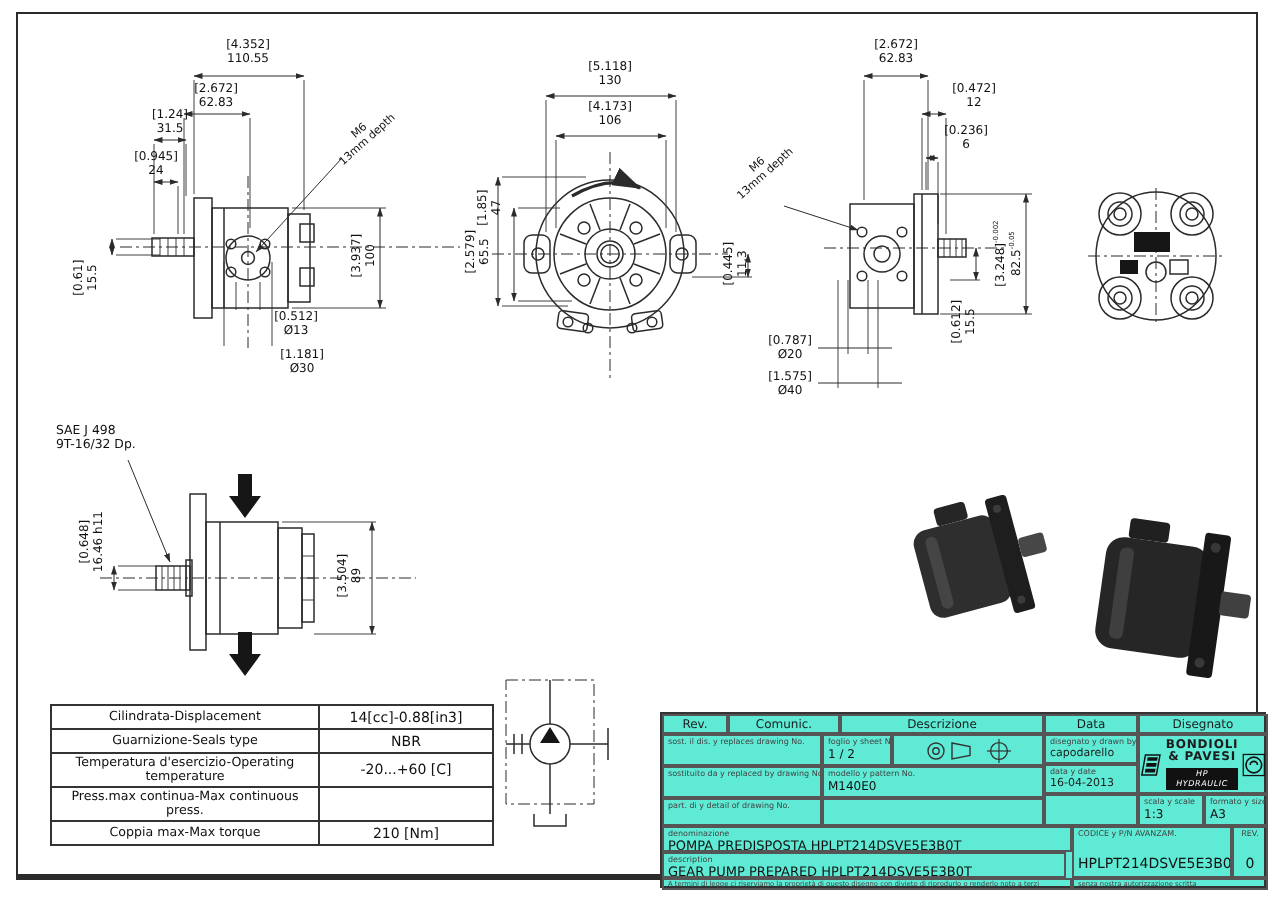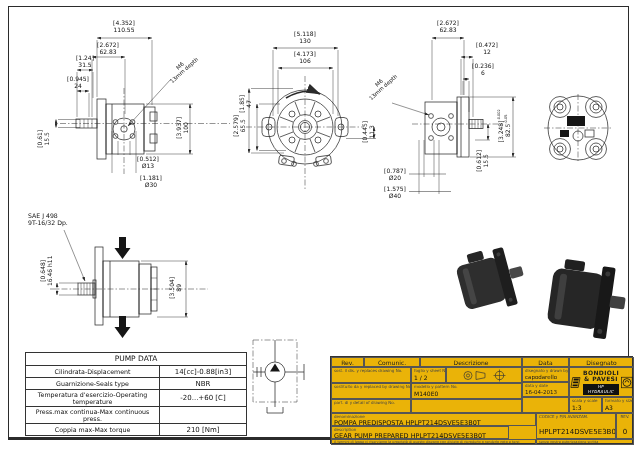--- a/index.html
+++ b/index.html
@@ -26,21 +26,21 @@
           background:#fff;font-size:6.3px;color:#111;box-sizing:border-box}
   .pt-title{text-align:center;border-bottom:1px solid #333;font-size:7.5px;padding:1px 0 2px}
   .pt-row{display:flex;border-bottom:1px solid #333;min-height:11px}
   .pt-row:last-child{border-bottom:none}
   .pt-l{width:134px;border-right:1px solid #333;display:flex;align-items:center;
         justify-content:center;text-align:center;padding:1px 3px;box-sizing:border-box;line-height:7px}
   .pt-v{flex:1;display:flex;align-items:center;justify-content:center;
         font-size:7px;padding:1px 1px;box-sizing:border-box}
   
   .tblock{position:absolute;left:330px;top:356px;width:303px;height:88px;border:1px solid #333;
-          box-sizing:border-box;background:#eab308}
+          box-sizing:border-box;background:#5eead4}
   .c{position:absolute;border:.7px solid #555;box-sizing:border-box;overflow:hidden;padding:1px 2px}
   .hcell{font-size:6px;display:flex;align-items:center;justify-content:center;padding:0}
   .micro{font-size:4px;line-height:4.6px;color:#444;white-space:nowrap}
   .val6{font-size:6px;line-height:7px;color:#111}
   .val7{font-size:7px;line-height:8px;color:#111}
   .desc{font-size:6.5px;line-height:7px;color:#111;white-space:nowrap}
   .logo-wrap{display:flex;align-items:center;justify-content:center;gap:2px;height:100%}
   .logo-l1{font-size:6px;font-weight:bold;line-height:6.5px;letter-spacing:.4px;text-align:center}
   .logo-banner{background:#111;color:#fff;font-size:4px;font-style:italic;text-align:center;
                padding:0 2px;line-height:5.5px;margin-top:1px;letter-spacing:.3px}
@@ -381,21 +381,20 @@
     <span>[0.648]</span>
     <span>16.46 h11</span>
     </div>
   <div class="dim rot" style="left:146px;top:281px">
     <span>[3.504]</span>
     <span>89</span>
     </div>
 </div>
 
 <div class="ptable">
-  <div class="pt-title">PUMP DATA</div>
   <div class="pt-row">
     <div class="pt-l">Cilindrata-Displacement</div>
     <div class="pt-v">14[cc]-0.88[in3]</div>
     </div>
   <div class="pt-row">
     <div class="pt-l">Guarnizione-Seals type</div>
     <div class="pt-v">NBR</div>
     </div>
   <div class="pt-row">
     <div class="pt-l">Temperatura d'esercizio-Operating temperature</div>
@@ -484,21 +483,21 @@
     </div>
   <div class="c" style="left:271px;top:40px;width:32px;height:16px">
     <div class="micro">formato y size</div>
     <div class="val6">A3</div>
     </div>
 
   <div class="c" style="left:0;top:56px;width:205px;height:13px">
     <div class="micro">denominazione</div>
     <div class="desc">POMPA PREDISPOSTA HPLPT214DSVE5E3B0T</div>
     </div>
-  <div class="c" style="left:0;top:69px;width:178px;height:13px">
+  <div class="c" style="left:0;top:69px;width:202px;height:13px">
     <div class="micro">description</div>
     <div class="desc">GEAR PUMP PREPARED HPLPT214DSVE5E3B0T</div>
     </div>
   <div class="c" style="left:0;top:82px;width:205px;height:6px;padding:0 2px">
     <div class="micro" style="font-size:3.4px">A termini di legge ci riserviamo la proprietà di questo disegno con divieto di riprodurlo o renderlo noto a terzi</div>
     </div>
 
   <div class="c" style="left:205px;top:56px;width:80px;height:26px">
     <div class="micro">CODICE y P/N AVANZAM.</div>
     <div class="val7" style="margin-top:8px;white-space:nowrap">HPLPT214DSVE5E3B00</div>

